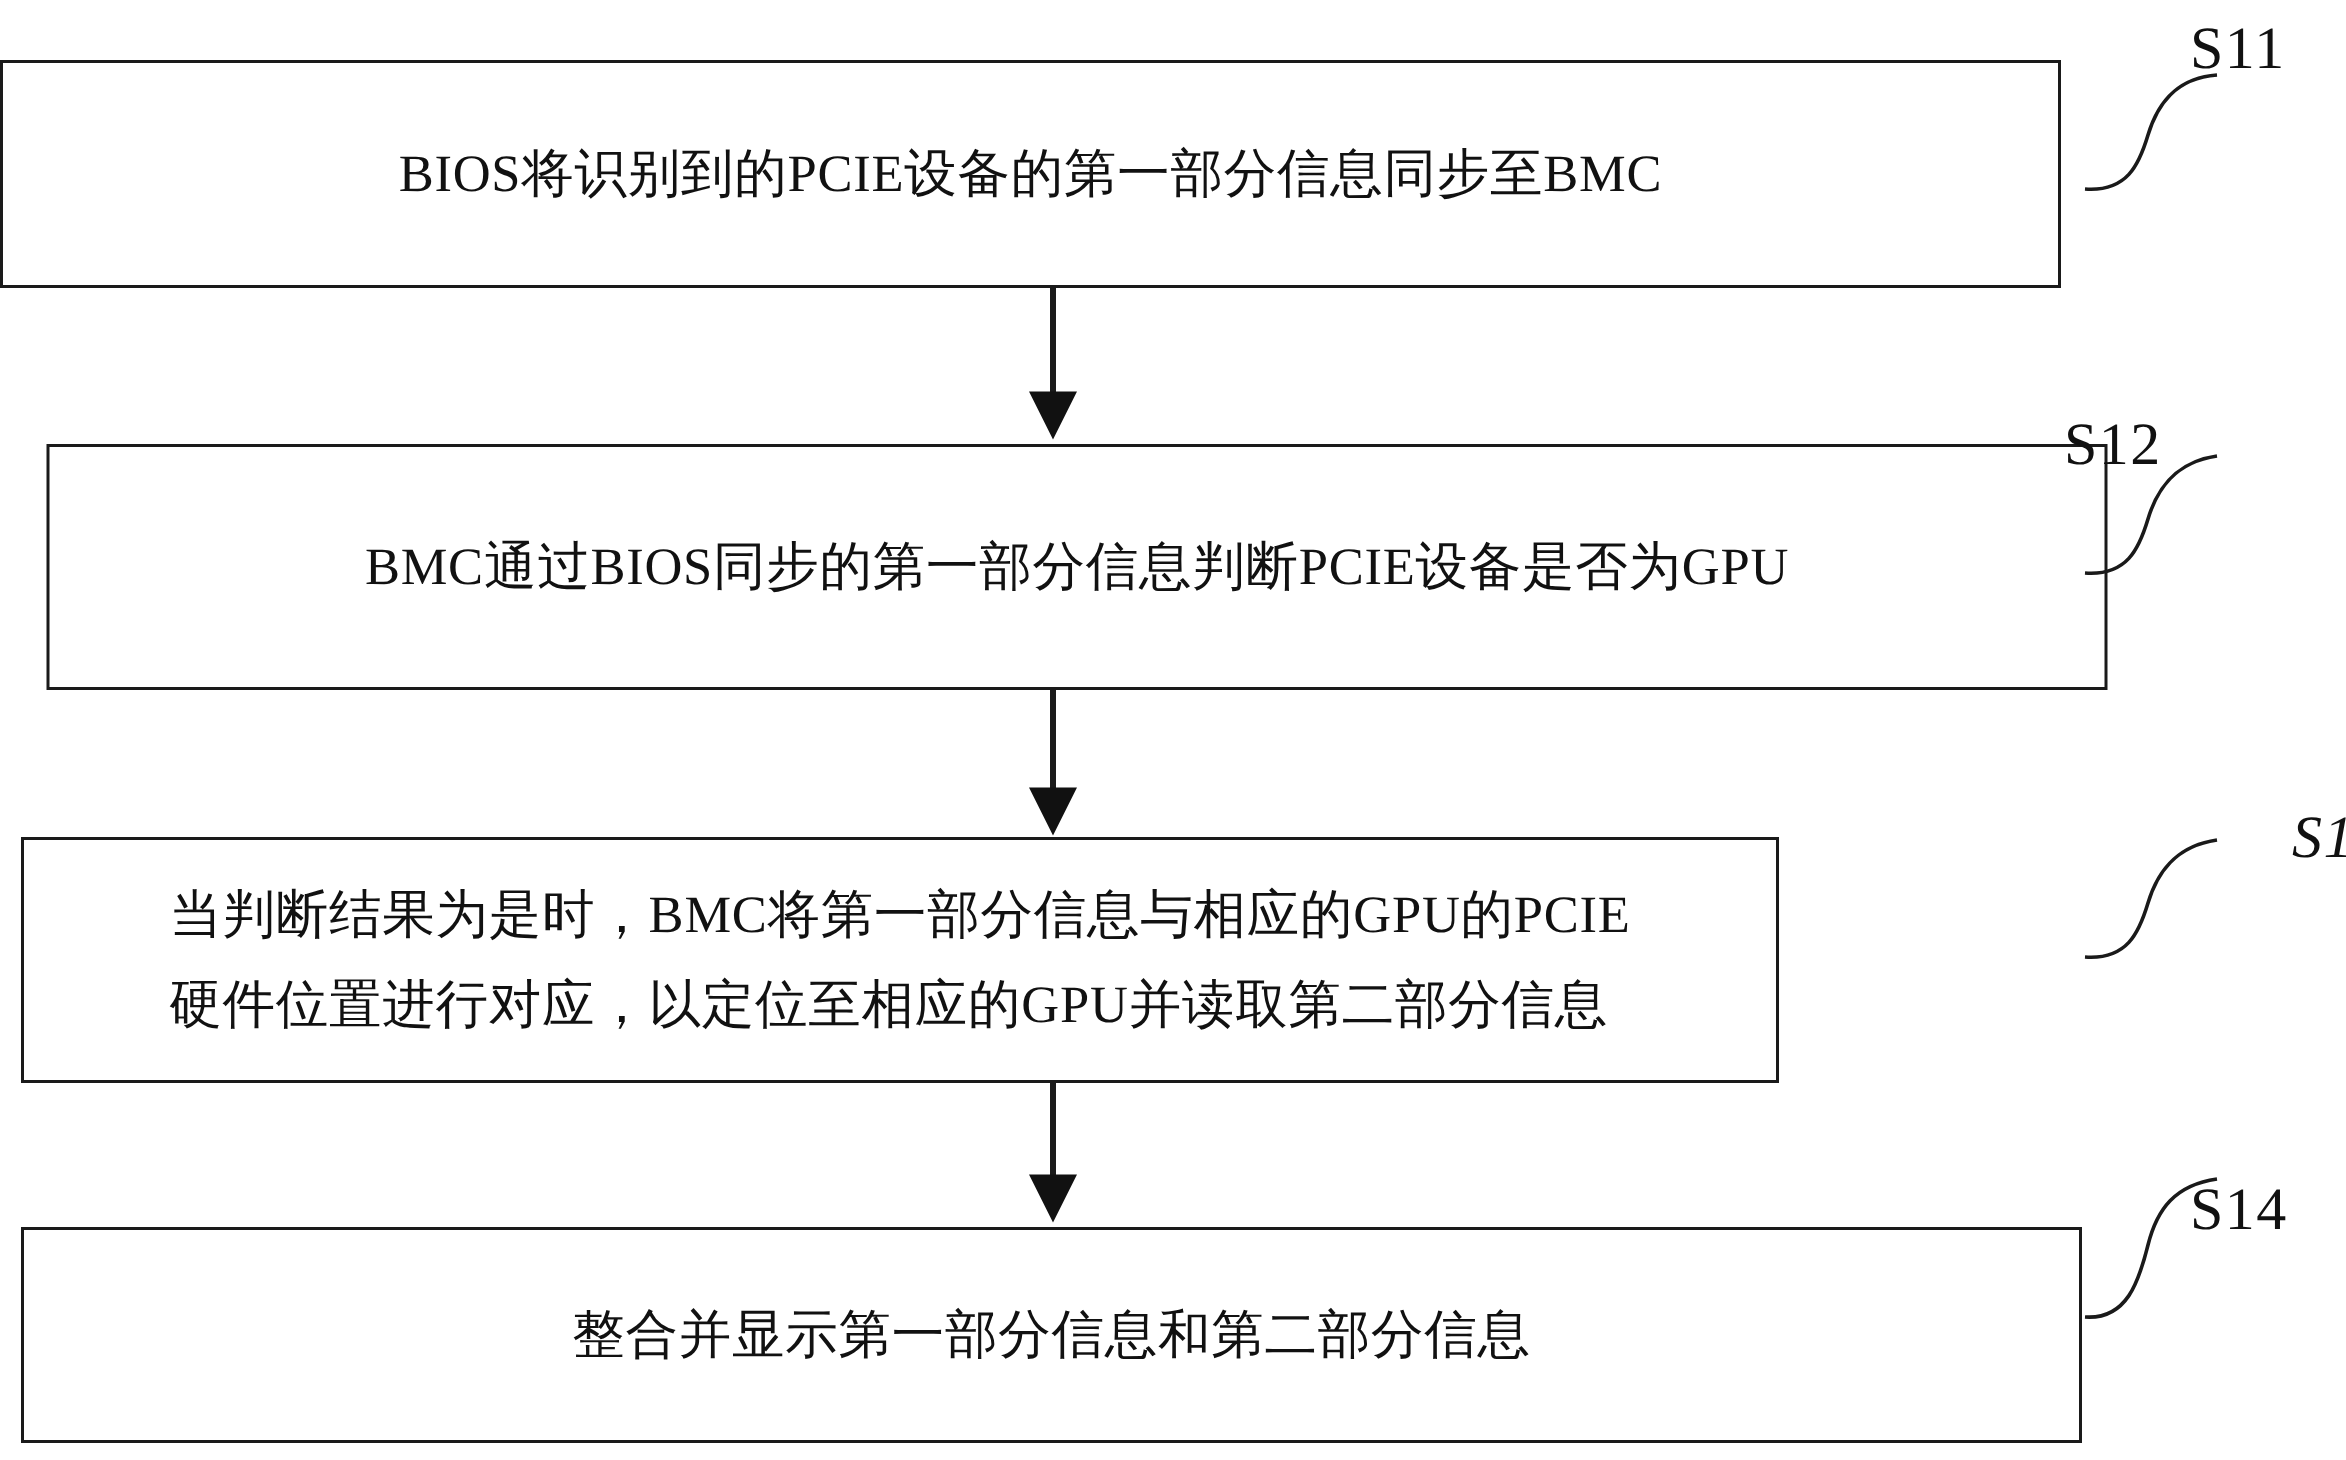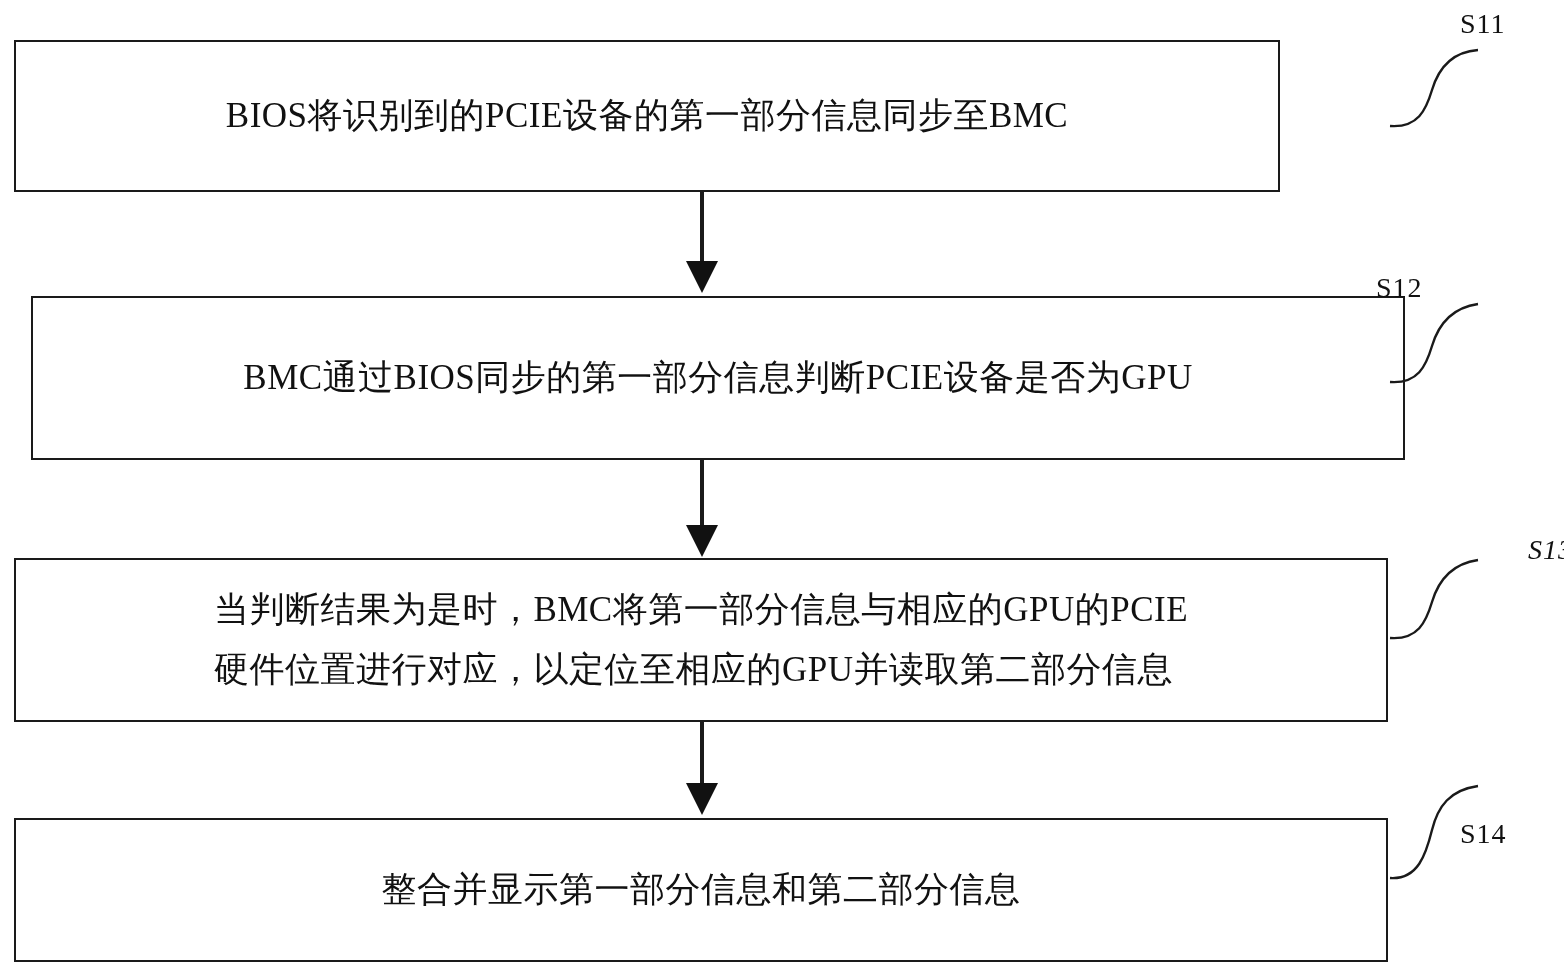--- a/index.html
+++ b/index.html
@@ -42,32 +42,32 @@
     position: absolute;
     overflow: visible;
   }
   .leader {
     position: absolute;
     overflow: visible;
   }
   .step-label {
     position: absolute;
     font-family: "Liberation Serif", "DejaVu Serif", serif;
-    font-size: 28px;
+    font-size: 40px;
     color: #111111;
     letter-spacing: 1px;
     white-space: nowrap;
   }
 </style>
 </head>
 <body>
 
 <div id="canvas">
 
-  <div class="step-box" style="left:14px; top:40px; width:1266px; height:152px;">
+  <div class="step-box" style="left:0; top:40px; width:1374px; height:152px;">
     <div class="box-text">BIOS将识别到的PCIE设备的第一部分信息同步至BMC</div>
   </div>
 
   <svg class="leader" style="left:1388px; top:38px;" width="110" height="110" viewBox="0 0 110 110">
     <path d="M2,88 C30,90 38,72 44,52 C50,32 62,14 90,12" fill="none" stroke="#1a1a1a" stroke-width="2.4"></path>
   </svg>
   <div class="step-label" style="left:1460px; top:8px;">S11</div>
 
   <svg class="connector" style="left:670px; top:192px;" width="64" height="104" viewBox="0 0 64 104">
     <line x1="32" y1="0" x2="32" y2="78" stroke="#1a1a1a" stroke-width="4"></line>
@@ -81,21 +81,21 @@
   <svg class="leader" style="left:1388px; top:292px;" width="110" height="110" viewBox="0 0 110 110">
     <path d="M2,90 C30,92 38,74 44,54 C50,34 62,16 90,12" fill="none" stroke="#1a1a1a" stroke-width="2.4"></path>
   </svg>
   <div class="step-label" style="left:1376px; top:272px;">S12</div>
 
   <svg class="connector" style="left:670px; top:460px;" width="64" height="100" viewBox="0 0 64 100">
     <line x1="32" y1="0" x2="32" y2="74" stroke="#1a1a1a" stroke-width="4"></line>
     <polygon points="32,97 16,65 48,65" fill="#111111"></polygon>
   </svg>
 
-  <div class="step-box" style="left:14px; top:558px; width:1374px; height:164px;">
+  <div class="step-box" style="left:14px; top:558px; width:1172px; height:164px;">
     <div class="box-text two-line">当判断结果为是时，BMC将第一部分信息与相应的GPU的PCIE
 硬件位置进行对应，以定位至相应的GPU并读取第二部分信息</div>
   </div>
 
   <svg class="leader" style="left:1388px; top:552px;" width="110" height="110" viewBox="0 0 110 110">
     <path d="M2,86 C30,88 38,70 44,50 C50,30 62,12 90,8" fill="none" stroke="#1a1a1a" stroke-width="2.4"></path>
   </svg>
   <div class="step-label" style="left:1528px; top:534px;font-style:italic;">S13</div>
 
   <svg class="connector" style="left:670px; top:722px;" width="64" height="96" viewBox="0 0 64 96">
@@ -103,15 +103,15 @@
     <polygon points="32,93 16,61 48,61" fill="#111111"></polygon>
   </svg>
 
   <div class="step-box" style="left:14px; top:818px; width:1374px; height:144px;">
     <div class="box-text">整合并显示第一部分信息和第二部分信息</div>
   </div>
 
   <svg class="leader" style="left:1388px; top:780px;" width="110" height="110" viewBox="0 0 110 110">
     <path d="M2,98 C30,100 38,74 44,50 C50,26 62,10 90,6" fill="none" stroke="#1a1a1a" stroke-width="2.4"></path>
   </svg>
-  <div class="step-label" style="left:1460px; top:782px;margin-top:36px;">S14</div>
+  <div class="step-label" style="left:1460px; top:782px;">S14</div>
 
 </div>
 
 </body></html>

